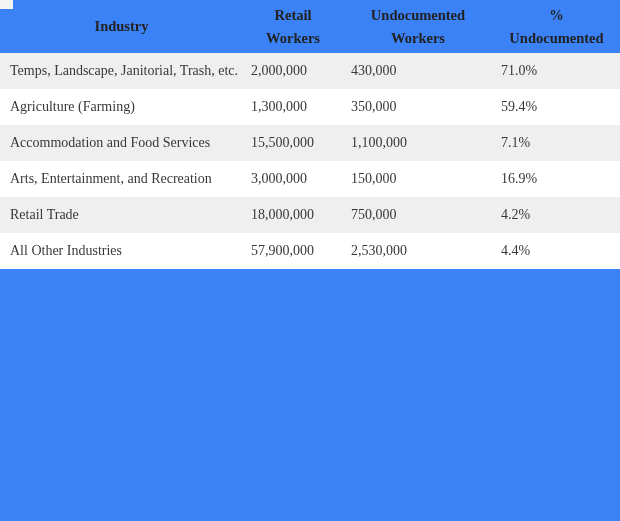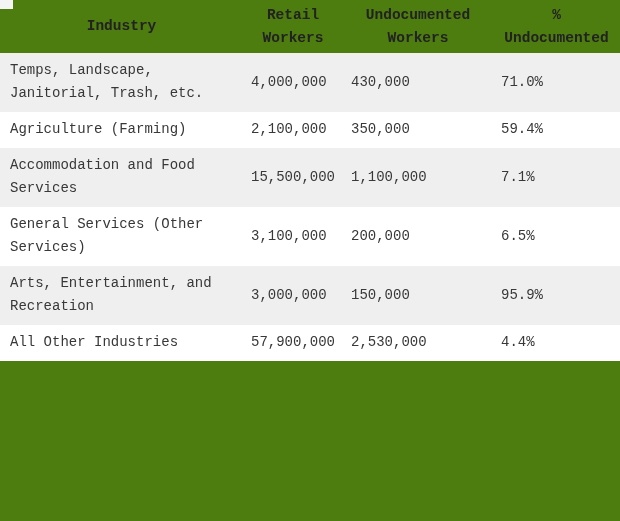--- a/index.html
+++ b/index.html
@@ -5,22 +5,22 @@
   html, body {
     margin: 0;
     padding: 0;
     background: #ffffff;
   }
   #stage {
     position: relative;
     width: 620px;
     height: 521px;
     overflow: hidden;
-    background: #4d7c0f;
-    font-family: Liberation Mono, monospace;
+    background: #3b82f6;
+    font-family: Liberation Serif, serif;
   }
   #crop-artifact {
     position: absolute;
     top: 0;
     left: 0;
     width: 13px;
     height: 9px;
     background: #f4f4f4;
   }
   table.data-table {
@@ -86,47 +86,47 @@
         </th>
         <th>
           <span class="hline">%</span>
           <span class="hline">Undocumented</span>
         </th>
       </tr>
     </thead>
     <tbody>
       <tr>
         <td class="industry">Temps, Landscape, Janitorial, Trash, etc.</td>
-        <td>4,000,000</td>
+        <td>2,000,000</td>
         <td>430,000</td>
         <td>71.0%</td>
       </tr>
       <tr>
         <td class="industry">Agriculture (Farming)</td>
-        <td>2,100,000</td>
+        <td>1,300,000</td>
         <td>350,000</td>
         <td>59.4%</td>
       </tr>
       <tr>
         <td class="industry">Accommodation and Food Services</td>
         <td>15,500,000</td>
         <td>1,100,000</td>
         <td>7.1%</td>
       </tr>
       <tr>
-        <td class="industry">General Services (Other Services)</td>
-        <td>3,100,000</td>
-        <td>200,000</td>
-        <td>6.5%</td>
-      </tr>
-      <tr>
         <td class="industry">Arts, Entertainment, and Recreation</td>
         <td>3,000,000</td>
         <td>150,000</td>
-        <td>95.9%</td>
+        <td>16.9%</td>
+      </tr>
+      <tr>
+        <td class="industry">Retail Trade</td>
+        <td>18,000,000</td>
+        <td>750,000</td>
+        <td>4.2%</td>
       </tr>
       <tr>
         <td class="industry">All Other Industries</td>
         <td>57,900,000</td>
         <td>2,530,000</td>
         <td>4.4%</td>
       </tr>
 
     </tbody>
   </table>

